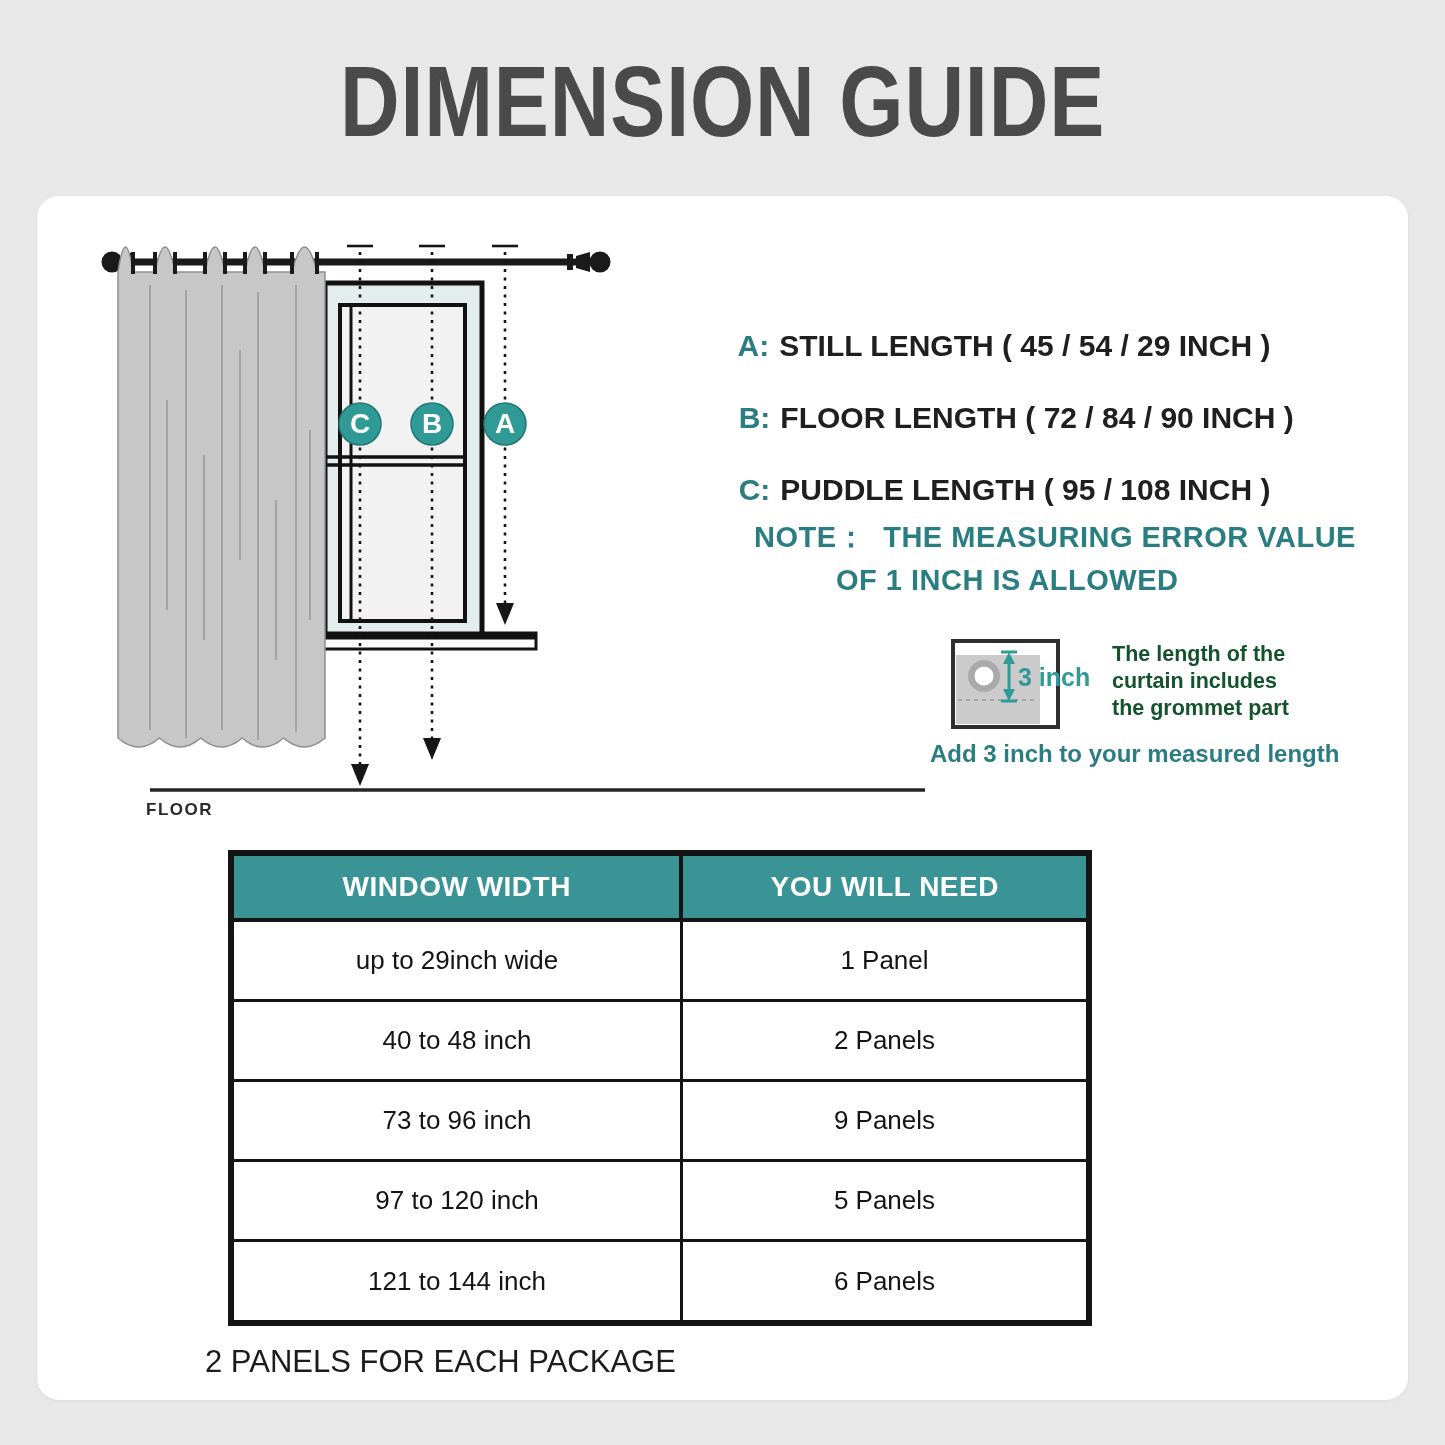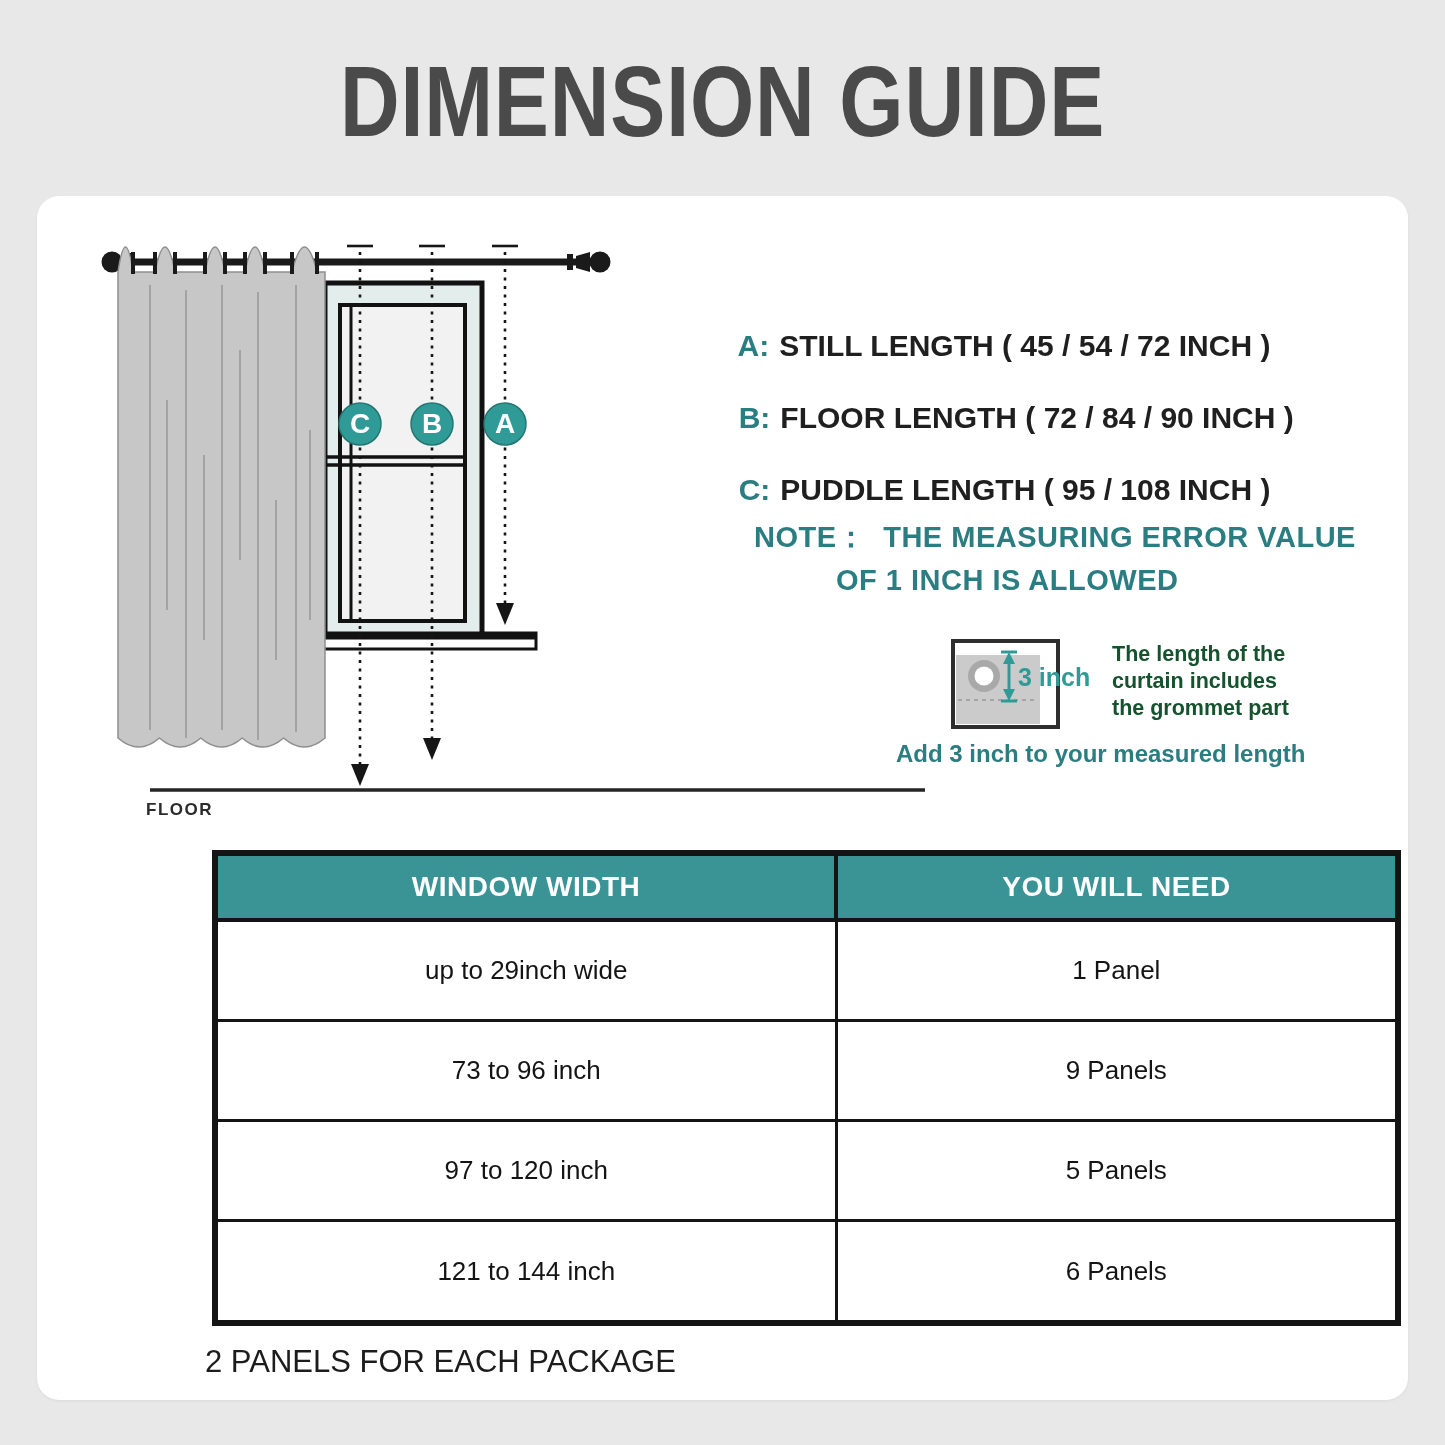--- a/index.html
+++ b/index.html
@@ -38,28 +38,28 @@
     letter-spacing:0.5px;z-index:3;white-space:pre;margin-left:31px;
   }
   #grommet-measure{
     left:1018px;top:663px;font-size:25px;font-weight:600;color:#2f9a96;z-index:3;
   }
   .grom-note{
     left:1112px;font-size:21.5px;font-weight:600;color:#14532d;
     line-height:27px;z-index:3;
   }
   #grommet-add-note{
-    left:896px;top:740px;font-size:24px;font-weight:600;color:#2a7d80;z-index:3;
+    left:930px;top:740px;font-size:24px;font-weight:600;color:#2a7d80;z-index:3;
   }
   #floor-label{
     left:146px;top:800px;font-size:17px;font-weight:600;
     letter-spacing:1.5px;color:#2b2b2b;z-index:3;
   }
   #size-table{
-    left:212px;top:850px;width:1189px;height:476px;
+    left:228px;top:850px;width:864px;height:476px;
     border-collapse:collapse;table-layout:fixed;
     background:#8b5cf6;z-index:3;position:absolute;
     border:6px solid #141414;
   }
   #size-table th{
     background:#3a9496;color:#ffffff;font-size:28px;font-weight:700;
     letter-spacing:0.5px;height:60px;border:4px solid #141414;
     text-align:center;vertical-align:middle;
   }
   #size-table td{
@@ -184,21 +184,21 @@
   </g>
 </svg>
 
 <div class="abs marker-letter" style="left:338px;top:402px;">C</div>
 <div class="abs marker-letter" style="left:410px;top:402px;">B</div>
 <div class="abs marker-letter" style="left:483px;top:402px;">A</div>
 
 <div id="floor-label" class="abs">FLOOR</div>
 
 <div class="abs legend-line" style="top:292px;">
-  <span class="legend-prefix">A:</span><span>STILL LENGTH ( 45 / 54 / 72 INCH )</span>
+  <span class="legend-prefix">A:</span><span>STILL LENGTH ( 45 / 54 / 29 INCH )</span>
 </div>
 <div class="abs legend-line" style="top:364px;">
   <span class="legend-prefix">B:</span><span>FLOOR LENGTH ( 72 / 84 / 90 INCH )</span>
 </div>
 <div class="abs legend-line" style="top:436px;">
   <span class="legend-prefix">C:</span><span>PUDDLE LENGTH ( 95 / 108 INCH )</span>
 </div>
 
 <div class="abs note-line" style="left:723px;top:518px;">NOTE：  THE MEASURING ERROR VALUE</div>
 <div class="abs note-line" style="left:805px;top:564px;">OF 1 INCH IS ALLOWED</div>
@@ -219,20 +219,24 @@
       <th>WINDOW WIDTH</th>
       <th>YOU WILL NEED</th>
     </tr>
   </thead>
   <tbody>
     <tr>
       <td>up to 29inch wide</td>
       <td>1 Panel</td>
     </tr>
     <tr>
+      <td>40 to 48 inch</td>
+      <td>2 Panels</td>
+    </tr>
+    <tr>
       <td>73 to 96 inch</td>
       <td>9 Panels</td>
     </tr>
     <tr>
       <td>97 to 120 inch</td>
       <td>5 Panels</td>
     </tr>
     <tr>
       <td>121 to 144 inch</td>
       <td>6 Panels</td>

